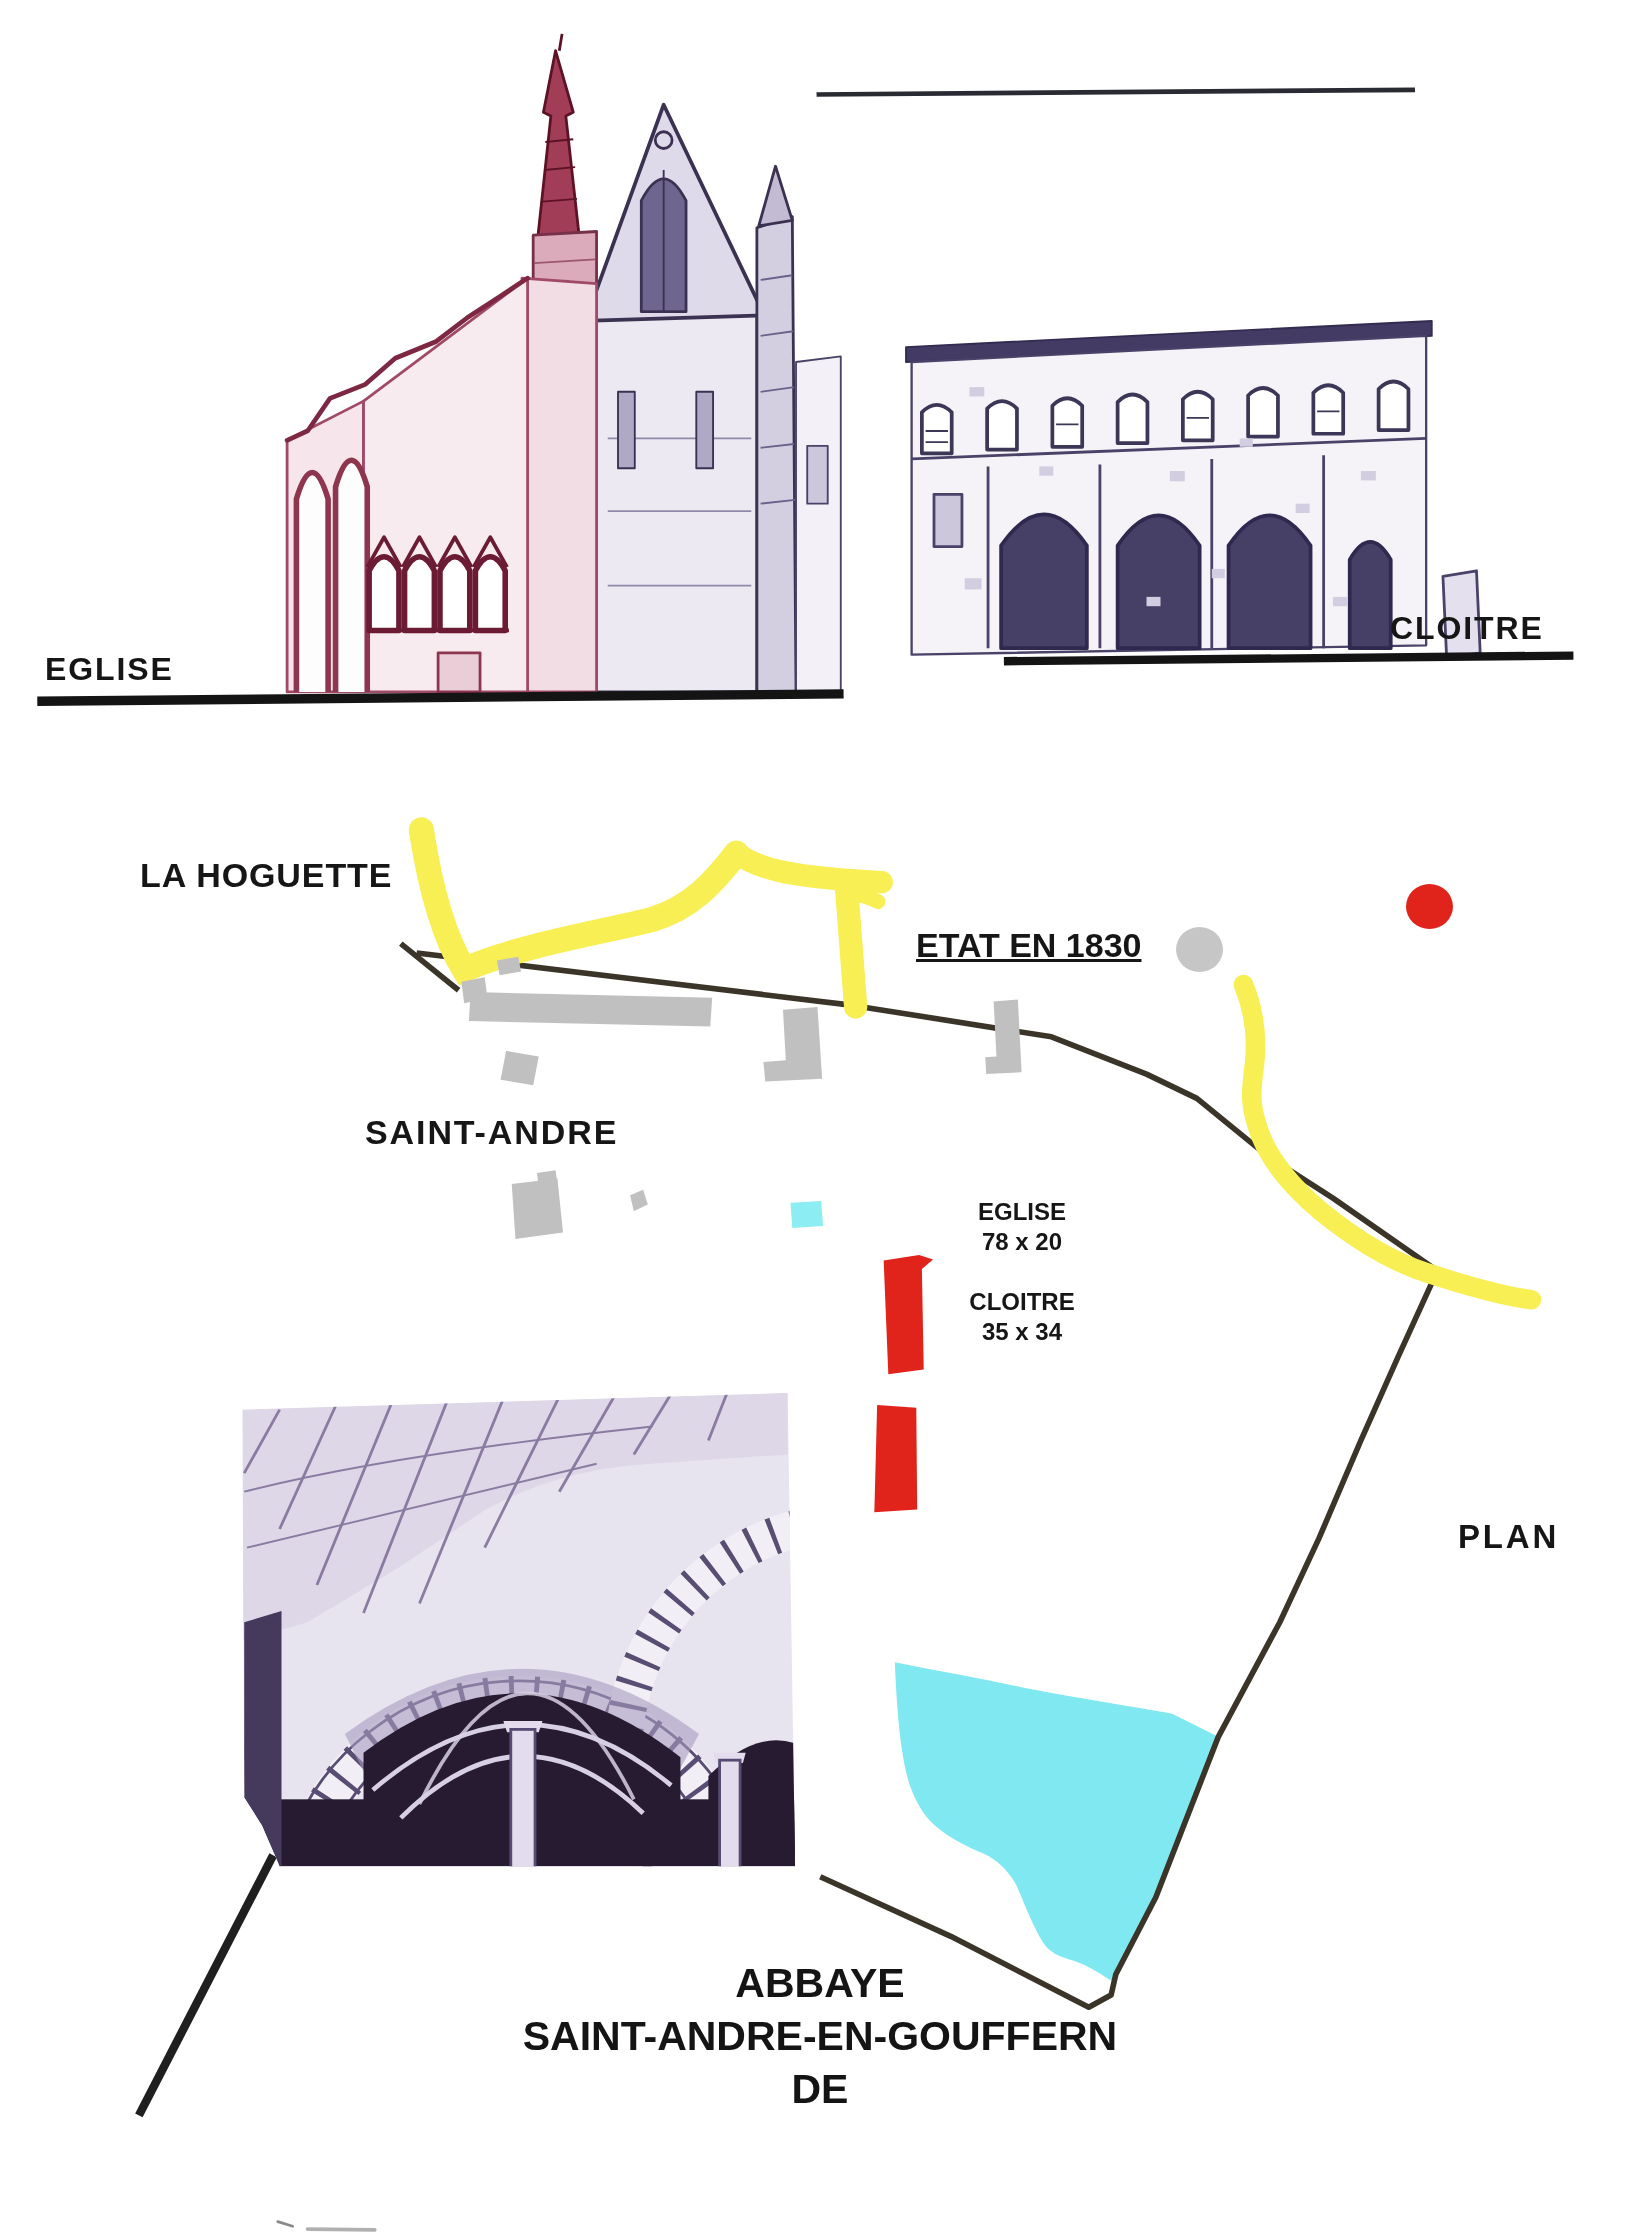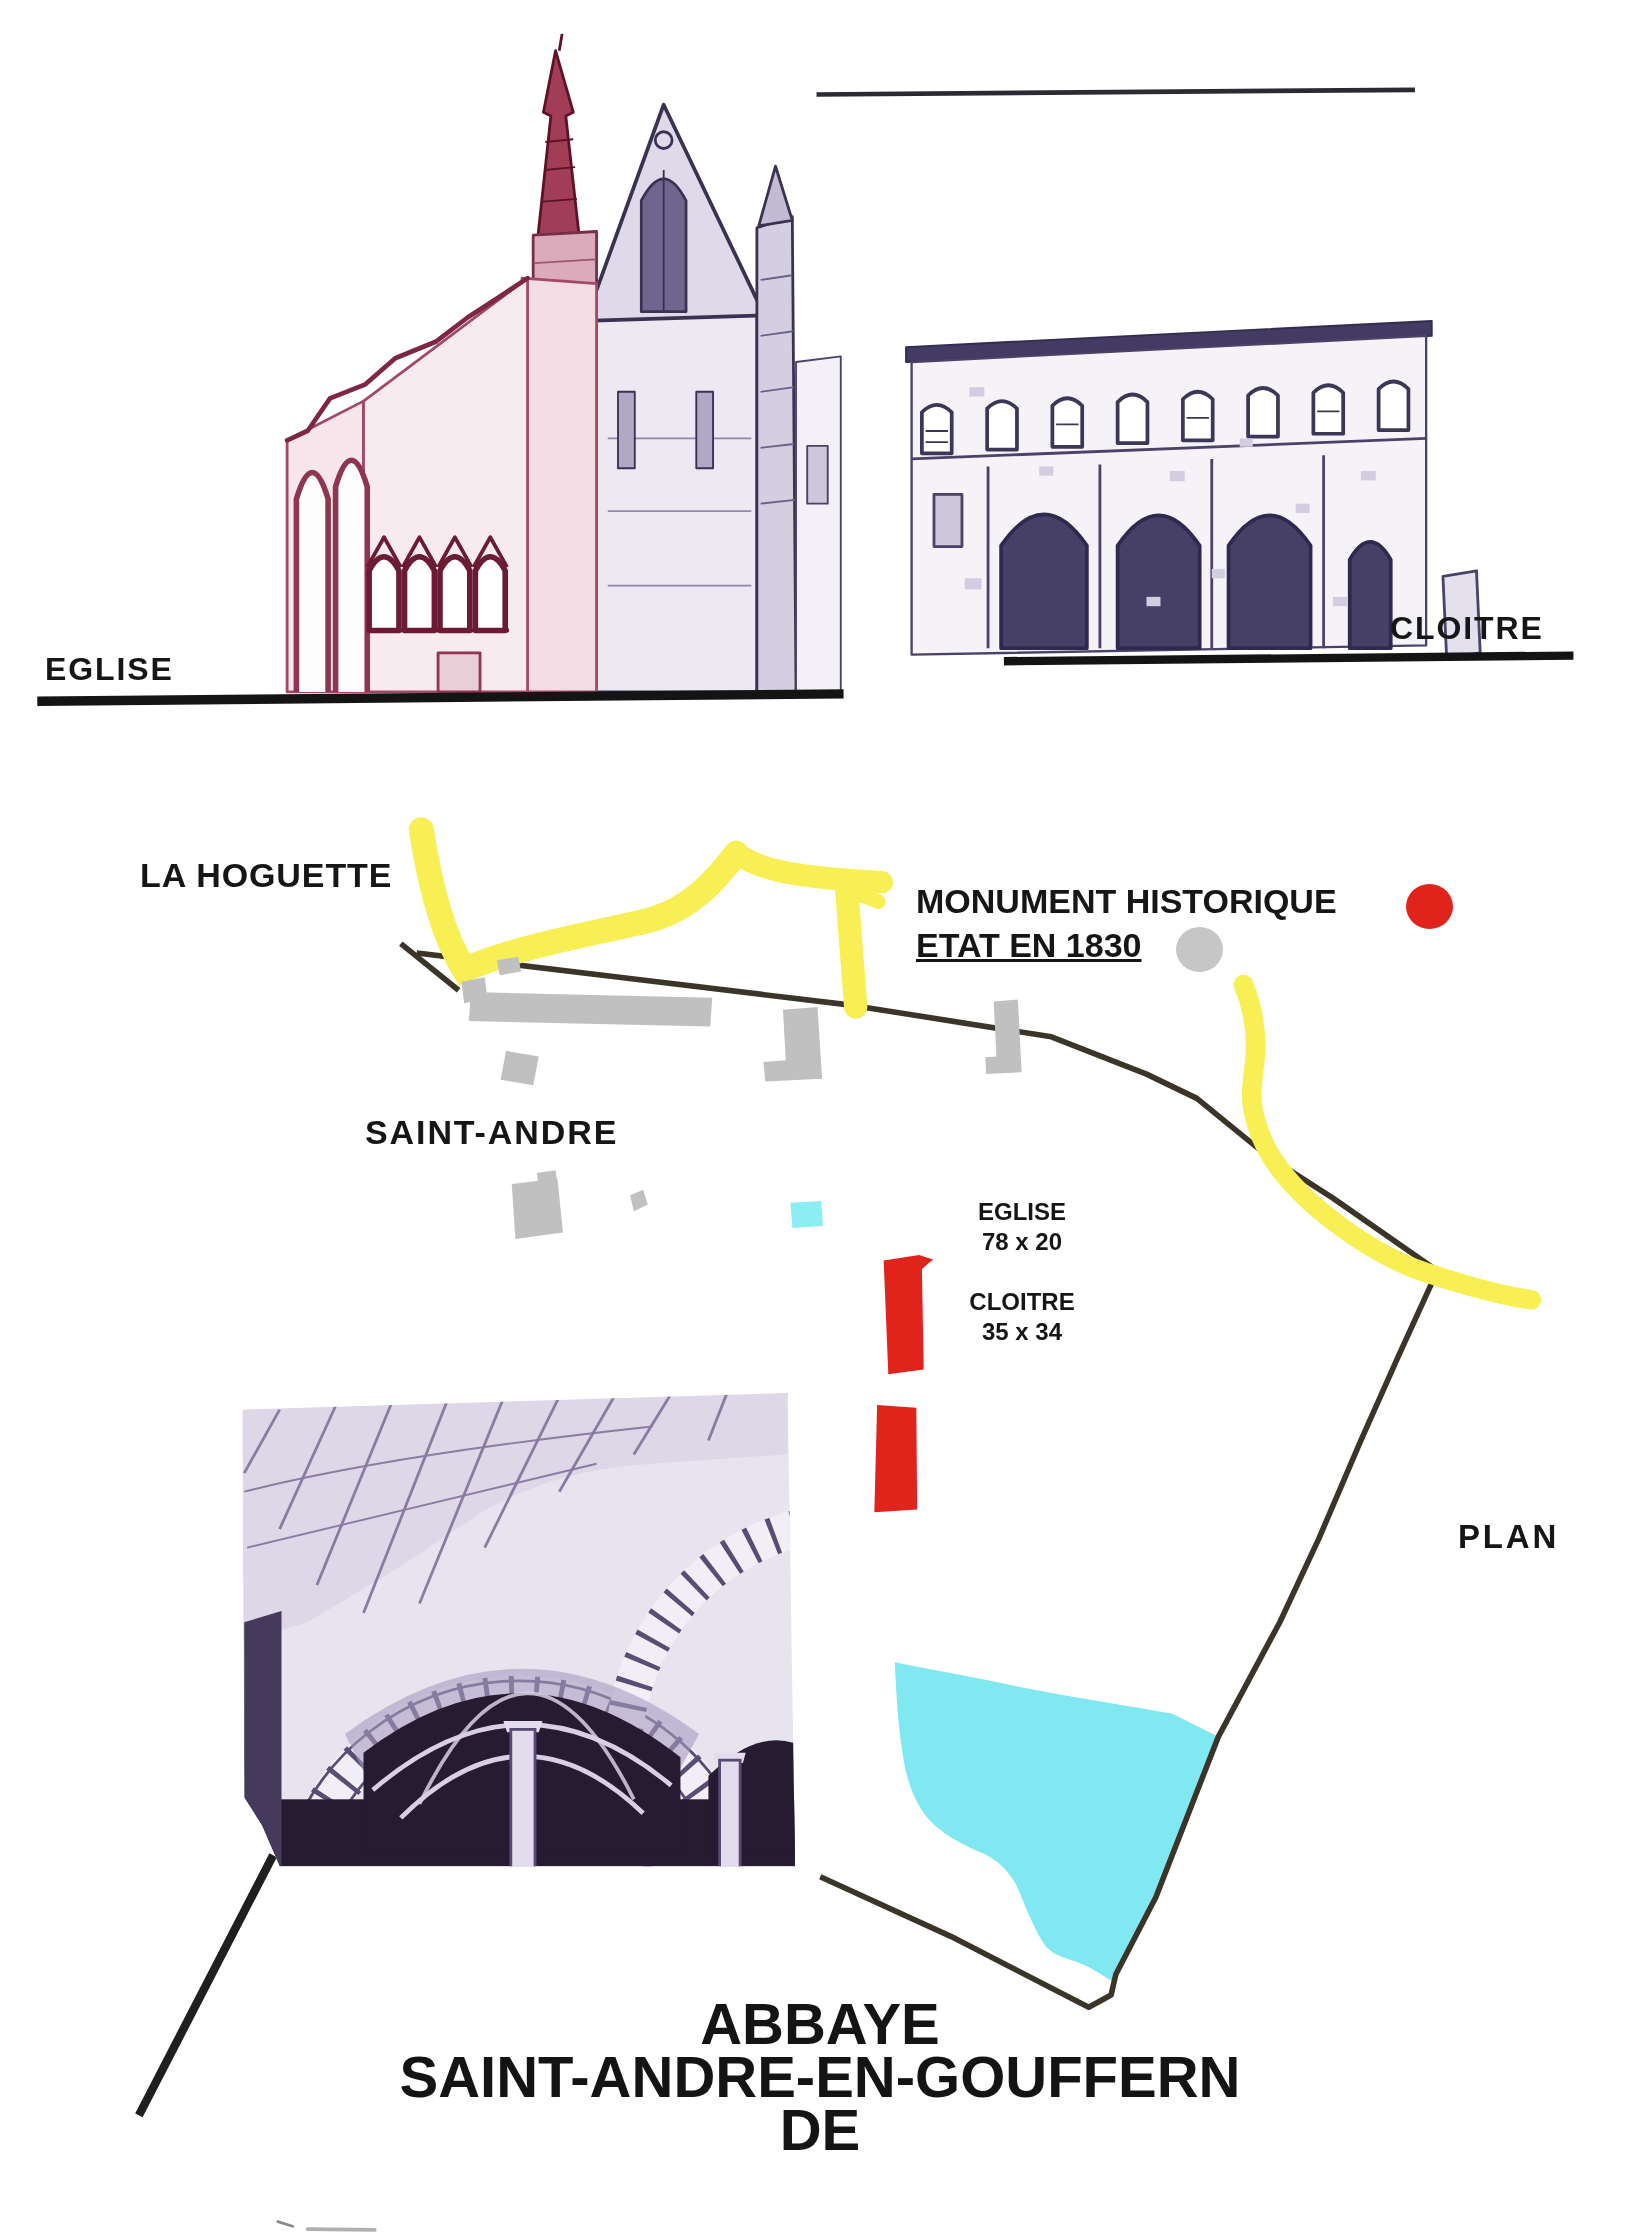--- a/index.html
+++ b/index.html
@@ -33,25 +33,25 @@
     font-weight:bold;
     color:#161616;
     font-size:24px;
     line-height:30px;
     font-family:"Liberation Sans",sans-serif;
   }
   .dim-eglise {left:915px; top:1197px;}
   .dim-cloitre{left:915px; top:1287px;}
   .title-block{
     position:absolute;
-    left:354px; top:1997px; width:932px;
+    left:354px; top:1957px; width:932px;
     text-align:center;
     font-weight:bold;
     color:#141414;
-    font-size:58px;
+    font-size:41px;
     line-height:53px;
     letter-spacing:0px;
   }
   .dot{position:absolute;width:47px;height:45px;border-radius:50%;}
   .dot-red {left:1406px;top:884px; background:#e0241b;}
   .dot-gray{left:1176px;top:927px; background:#c6c6c6;}
 </style>
 </head>
 <body>
 
@@ -229,21 +229,20 @@
     <g stroke-linecap="round">
       <path d="M298,2383 l16,5" stroke="#8a8a8a" stroke-width="3"></path>
       <path d="M330,2391 l72,1" stroke="#b0b0b0" stroke-width="4"></path>
     </g>
   </svg>
 
   <div class="lbl lbl-eglise-elev">EGLISE</div>
   <div class="lbl lbl-cloitre-elev">CLOITRE</div>
 
   <div class="lbl lbl-hoguette">LA HOGUETTE</div>
-  <div class="lbl lbl-monument">MONUMENT HISTORIQUE</div>
   <div class="lbl lbl-etat">ETAT EN 1830</div>
   <div class="dot dot-red"></div>
   <div class="dot dot-gray"></div>
 
   <div class="lbl lbl-saintandre">SAINT-ANDRE</div>
 
   <div class="dim-block dim-eglise">
     <div>EGLISE</div>
     <div>78 x 20</div>
   </div>

